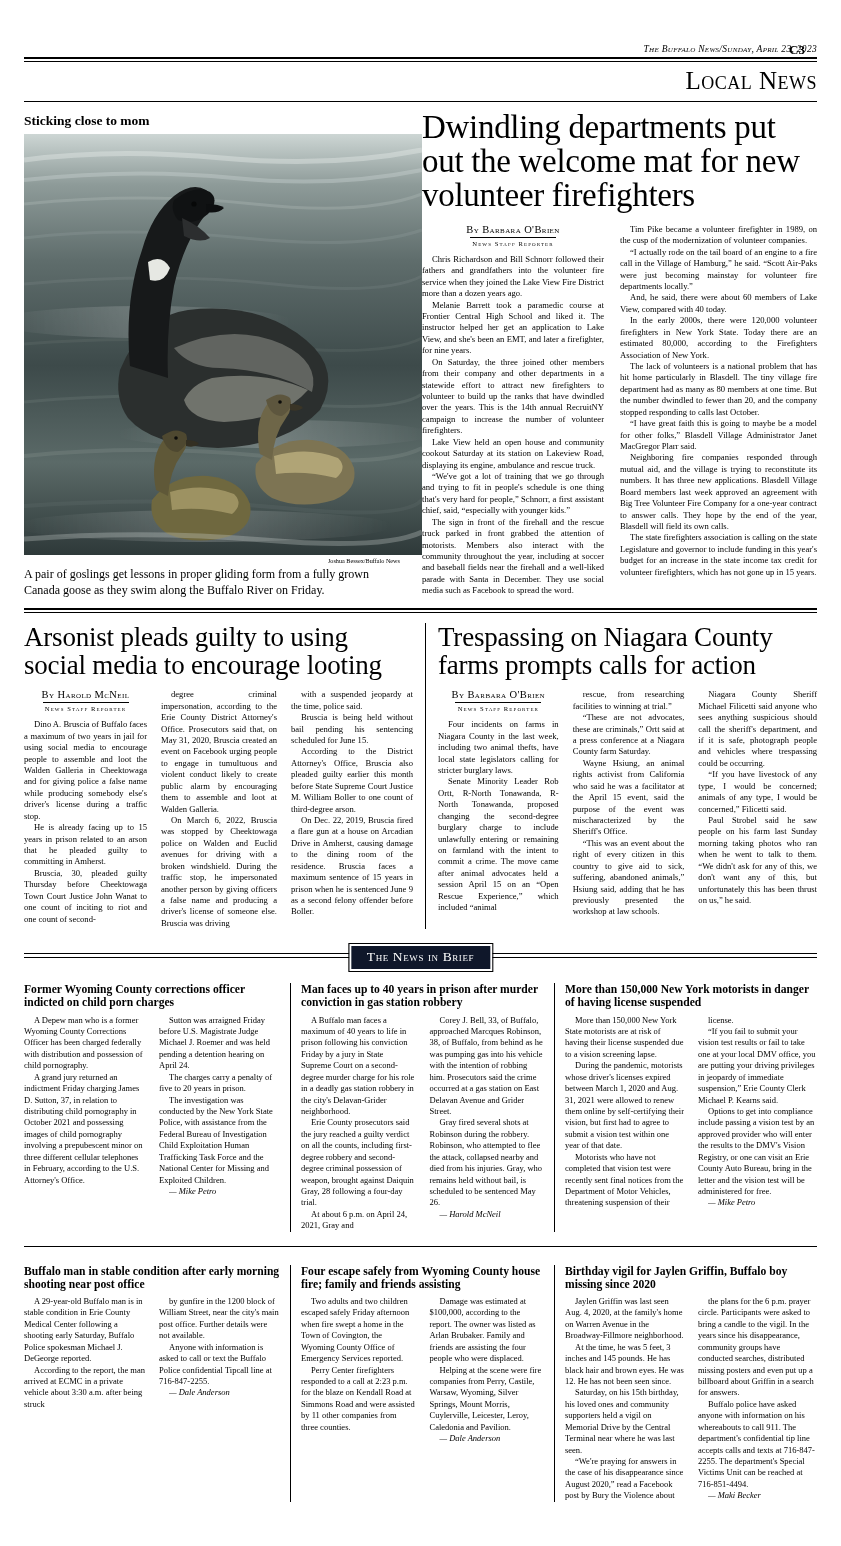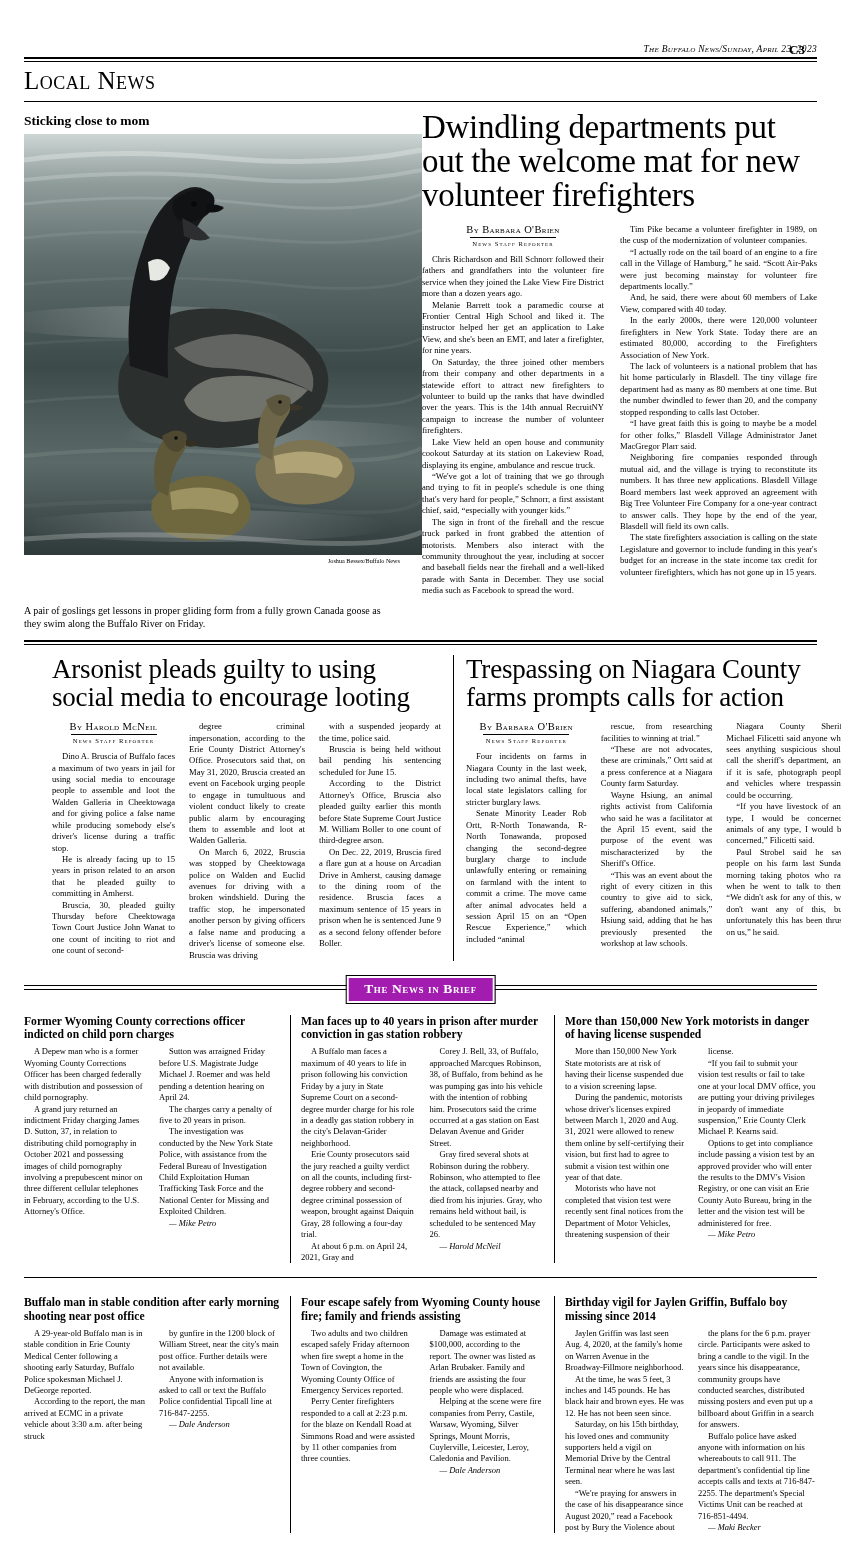--- a/index.html
+++ b/index.html
@@ -48,21 +48,21 @@
     font-size: 13px;
     font-family: "Liberation Serif", serif;
   }
   .rule-double {
     margin-top: 3px;
     border-top: 2.2px solid #000;
     border-bottom: 1px solid #000;
     height: 2px;
   }
   .section-title {
-    text-align: left;
+    text-align: right;
     font-variant: small-caps;
     font-size: 25px;
     letter-spacing: .5px;
     padding: 5px 0 6px;
     font-family: "Liberation Serif", serif;
   }
   .rule-thin {
     border-top: 1px solid #000;
   }
 
@@ -117,24 +117,23 @@
     overflow: hidden;
     background: #9aa7a5;
   }
   .photo svg { display:block; width:100%; height:100%; }
   .photo-credit {
     font-size: 6.2px;
     text-align: right;
     padding: 2px 0 2px;
   }
   .photo-caption {
-    font-size: 10px;
+    font-size: 12px;
     line-height: 1.3;
     padding-top: 1px;
-    margin-top: 37px;
   }
 
   .headline-xl {
     font-size: 33px;
     line-height: 1.03;
     font-weight: normal;
     margin: 0 0 12px 0;
     font-family: "Liberation Serif", serif;
     letter-spacing: -0.3px;
   }
@@ -168,29 +167,28 @@
     left: 0; right: 0; top: 12px;
     border-top: 1px solid #000;
     border-bottom: 1px solid #000;
     height: 3px;
   }
   .brief-banner {
     position: absolute;
     left: 50%;
     transform: translateX(-50%);
     top: 3px;
-    background: #a21caf;
+    background: #0f172a;
     color: #fff;
     font-variant: small-caps;
     font-size: 13.5px;
     letter-spacing: .6px;
     padding: 3px 16px 4px;
     border: 2px solid #fff;
     outline: 1px solid #000;
-    font-weight: bold;
   }
 
   .brief-head {
     font-weight: bold;
     font-size: 11.6px;
     line-height: 1.14;
     margin: 0 0 5px 0;
   }
   .brief-body { font-size: 8.5px; line-height: 1.345; }
   .brief-body p { margin: 0; text-indent: 10px; }
@@ -322,21 +320,21 @@
             </div>
         </div>
       </div>
     </div>
   </div>
 
   <div class="divider-heavy"></div>
 
   <div class="cols" style="padding-top:10px;">
 
-    <div class="col" style="width:401px;padding-right:12px;margin-left:28px;">
+    <div class="col" style="width:401px;padding-right:12px;">
       <h2 class="headline-lg">Arsonist pleads guilty to using social media to encourage looting</h2>
       <div style="display:flex;">
         <div style="width:130px;box-sizing:border-box;padding-right:7px;">
           <div class="byline">By Harold McNeil</div>
           <div class="byline-rule"></div>
           <div class="byline-sub">News Staff Reporter</div>
           <div class="body-text">
               <p class="first">Dino A. Bruscia of Buffalo faces a maximum of two years in jail for using social media to encourage people to assemble and loot the Walden Galleria in Cheektowaga and for giving police a false name while producing somebody else's driver's license during a traffic stop.</p>
               <p>He is already facing up to 15 years in prison related to an arson that he pleaded guilty to committing in Amherst.</p>
               <p>Bruscia, 30, pleaded guilty Thursday before Cheektowaga Town Court Justice John Wanat to one count of inciting to riot and one count of second-</p>
@@ -493,21 +491,21 @@
           <div class="brief-body">
               <p class="first">Damage was estimated at $100,000, according to the report. The owner was listed as Arlan Brubaker. Family and friends are assisting the four people who were displaced.</p>
               <p>Helping at the scene were fire companies from Perry, Castile, Warsaw, Wyoming, Silver Springs, Mount Morris, Cuylerville, Leicester, Leroy, Caledonia and Pavilion.</p>
               <p class="sig">— Dale Anderson</p>
             </div>
         </div>
       </div>
     </div>
 
     <div class="brief-card vrule" style="width:263px;padding-left:10px;">
-      <div class="brief-head">Birthday vigil for Jaylen Griffin, Buffalo boy missing since 2014</div>
+      <div class="brief-head">Birthday vigil for Jaylen Griffin, Buffalo boy missing since 2020</div>
       <div class="inner">
         <div class="c" style="width:126px;padding-right:7px;">
           <div class="brief-body">
               <p class="first">Jaylen Griffin was last seen Aug. 4, 2020, at the family's home on Warren Avenue in the Broadway-Fillmore neighborhood.</p>
               <p>At the time, he was 5 feet, 3 inches and 145 pounds. He has black hair and brown eyes. He was 12. He has not been seen since.</p>
               <p>Saturday, on his 15th birthday, his loved ones and community supporters held a vigil on Memorial Drive by the Central Terminal near where he was last seen.</p>
               <p>“We're praying for answers in the case of his disappearance since August 2020,” read a Facebook post by Bury the Violence about</p>
             </div>
         </div>
         <div class="c" style="width:126px;padding-left:7px;">

